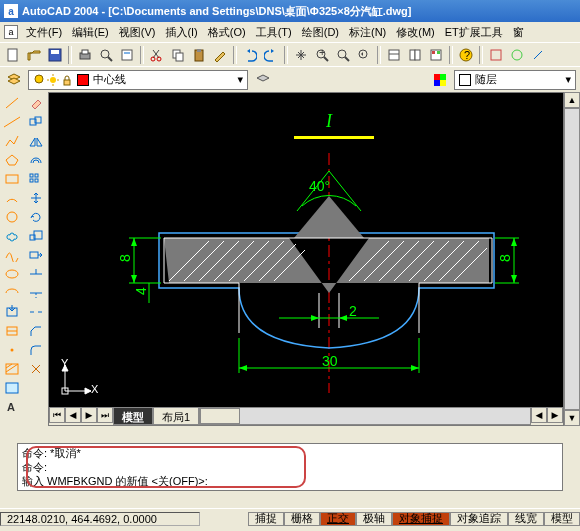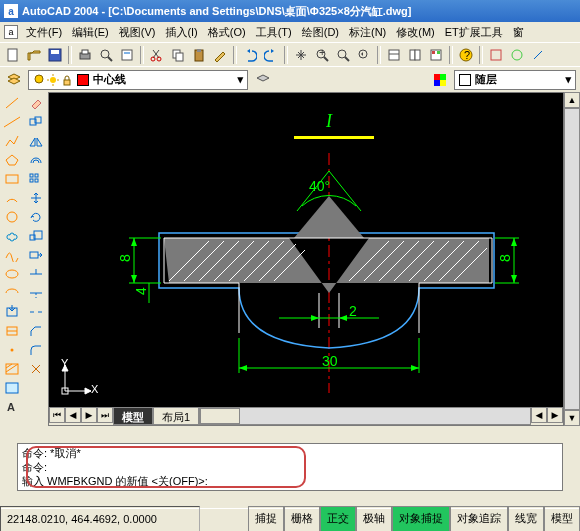--- a/index.html
+++ b/index.html
@@ -6,40 +6,40 @@
 body { background: #ece9d8; width: 580px; height: 531px; overflow: hidden; }
 .titlebar { background: linear-gradient(#4a8bd6, #2c6dc8); color: #fff; height: 22px; display: flex; align-items: center; padding: 0 4px; font-weight: bold; }
 .titlebar .ico { width: 14px; height: 14px; background:#fff; color:#2c6dc8; margin-right:4px; display:flex; align-items:center; justify-content:center; font-size:10px; font-weight:bold; }
 .menubar { background: #ece9d8; height: 20px; display: flex; align-items: center; padding: 2px 4px; gap: 2px; }
 .menubar .ico { width: 14px; height: 14px; border:1px solid #7a7a7a; background:#fff; margin-right:2px; display:flex; align-items:center; justify-content:center; font-size:9px; }
 .menuitem { padding: 4px 4px; }
 .toolbar { background: #ece9d8; height: 24px; display: flex; align-items: center; padding: 1px 3px; gap: 1px; border-top:1px solid #fff; }
 .tbtn { width: 20px; height: 20px; display: flex; align-items: center; justify-content: center; border:1px solid #ece9d8; }
 .tsep { width: 4px; height: 18px; border-left:1px solid #999; border-right:1px solid #fff; margin:0 2px; }
 .layerbar { background: #ece9d8; height: 26px; display: flex; align-items: center; padding: 2px 4px; gap: 4px; border-top:1px solid #fff; }
-.layerdrop { height: 20px; background:#fff; border:1px solid #7a7a7a; display:flex; align-items:center; padding:0 4px;font-weight:bold; }
+.layerdrop { height: 20px; background:#fff; border:1px solid #7a7a7a; display:flex; align-items:center; padding:0 4px; }
 .main { display: flex; height: 334px; }
 .ltool { width: 24px; background: #ece9d8; display: flex; flex-direction: column; padding-top:2px; }
 .ltool2 { width: 24px; background: #ece9d8; display: flex; flex-direction: column; padding-top:2px; }
 .lbtn { width: 20px; height: 18px; margin:0 auto 1px; display:flex; align-items:center; justify-content:center; border:1px solid #ece9d8; }
 .canvas-wrap { flex:1; display:flex; flex-direction:column; background:#000; position:relative; border:1px solid #7a7a7a; }
 .canvas { flex:1; background:#000; position:relative; overflow:hidden; }
 .hscroll-area { height:18px; background:#ece9d8; display:flex; }
 .tab { padding:2px 8px; border:1px solid #888; background:#ece9d8; font-size:11px; }
 .tab.active { background:#333; color:#fff; font-weight:bold; }
 .scroll-arrows { display:flex; }
 .sbtn { width:16px; height:16px; border:1px solid #888; background:#ece9d8; display:flex; align-items:center; justify-content:center; font-size:9px; }
 .hscroll-track { flex:1; background:#ddd; border:1px solid #888; position:relative; }
 .hscroll-thumb { width:40px; height:100%; background:#ece9d8; border:1px solid #888; }
 .vscroll { width:16px; background:#ece9d8; display:flex; flex-direction:column; }
 .cmdarea { background:#fff; border:1px solid #7a7a7a; margin:17px; padding:2px 4px; line-height:14px; font-family:"SimSun", monospace; font-size:12px; position:relative; }
 .cmd-hl { position:absolute; border:2px solid #c44; border-radius:10px; left:8px; top:2px; width:280px; height:42px; pointer-events:none; }
 .statusbar { height:20px; display:flex; align-items:center; background:#ece9d8; border-top:1px solid #fff; }
-.stbox { border:1px solid #888; padding:2px 6px; height:26px; display:flex; align-items:center; font-size:11px; }
-.stbox.on { background:#22c55e; }
+.stbox { border:1px solid #888; padding:2px 6px; height:14px; display:flex; align-items:center; font-size:11px; }
+.stbox.on { background:#c2410c;text-decoration:underline; }
 
 .yellowline { position:absolute; left:245px; top:43px; width:80px; height:3px; background:#ff0; }
 .italic-i { position:absolute; left:277px; top:18px; color:#0f0; font-style:italic; font-size:18px; font-family:serif; }
 .angle { position:absolute; left:260px; top:85px; color:#0f0; font-size:14px; }
 .ucs { position:absolute; left:8px; bottom:8px; color:#fff; font-size:9px; }
 .ucs svg { display:block; }
 .dim { color:#0f0; font-size:14px; position:absolute; }
 svg.dwgsvg { position:absolute; left:0; top:0; }
 </style>
 </head>

